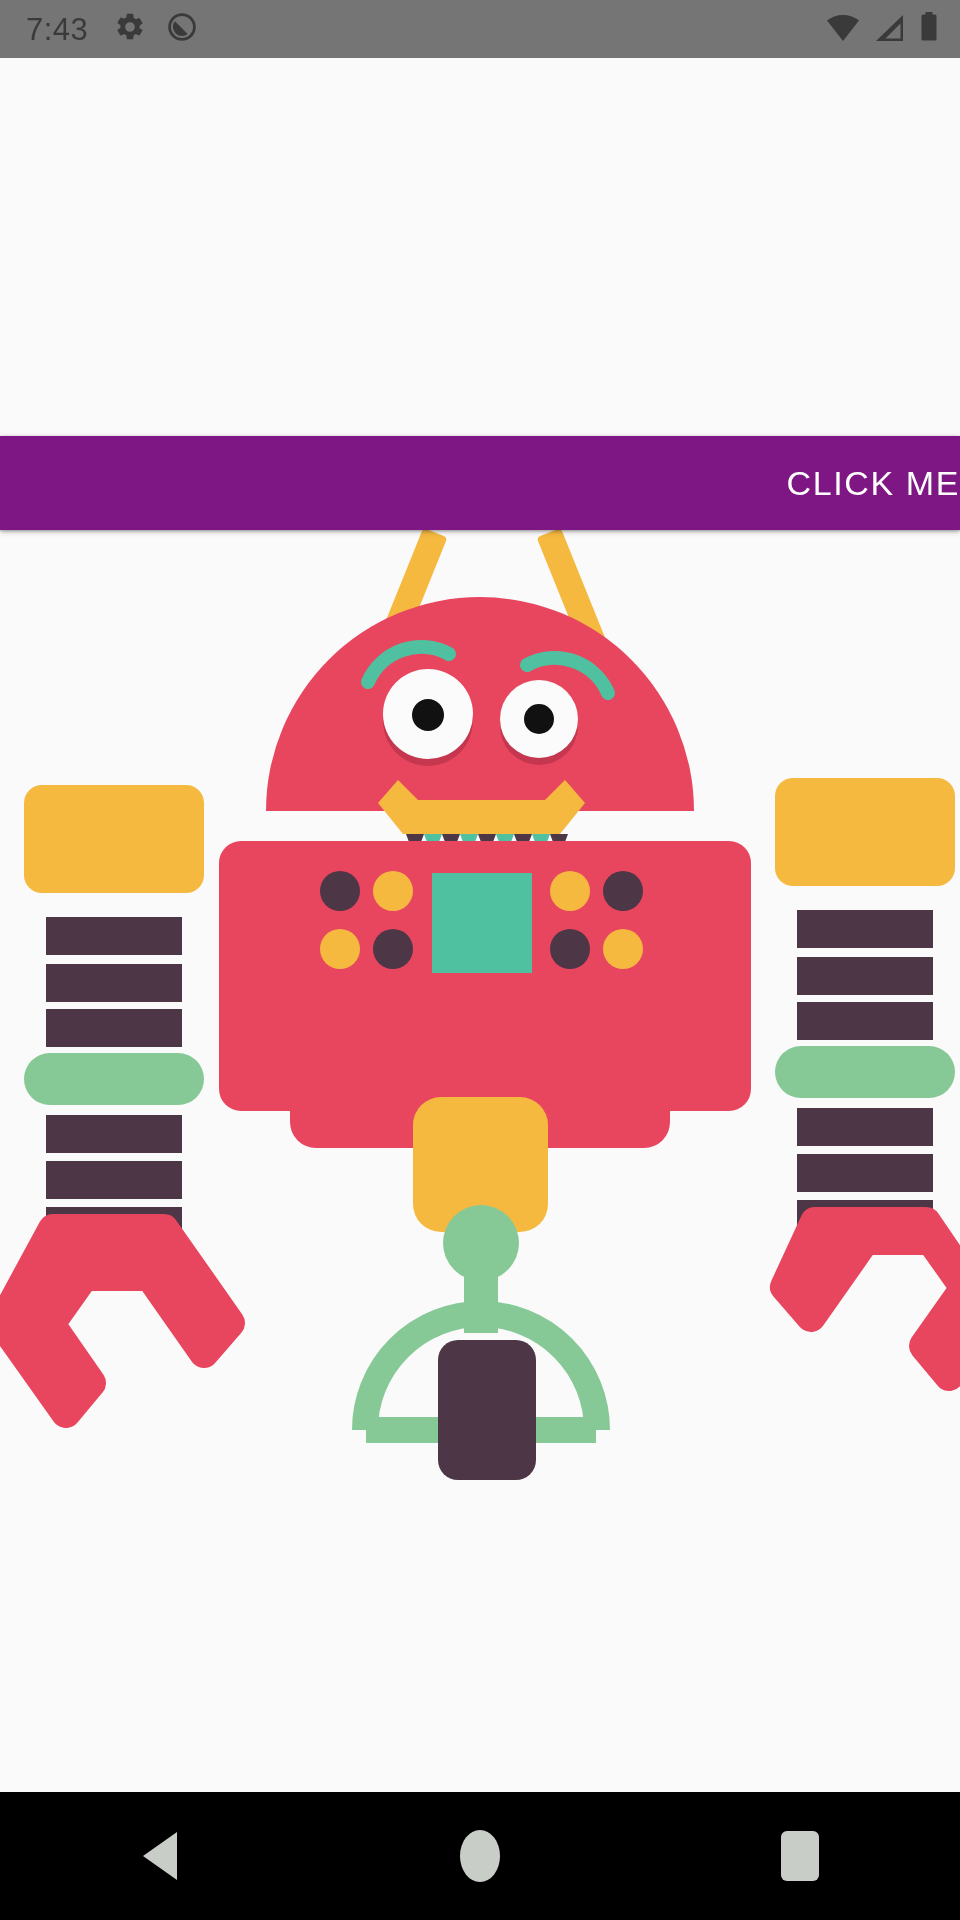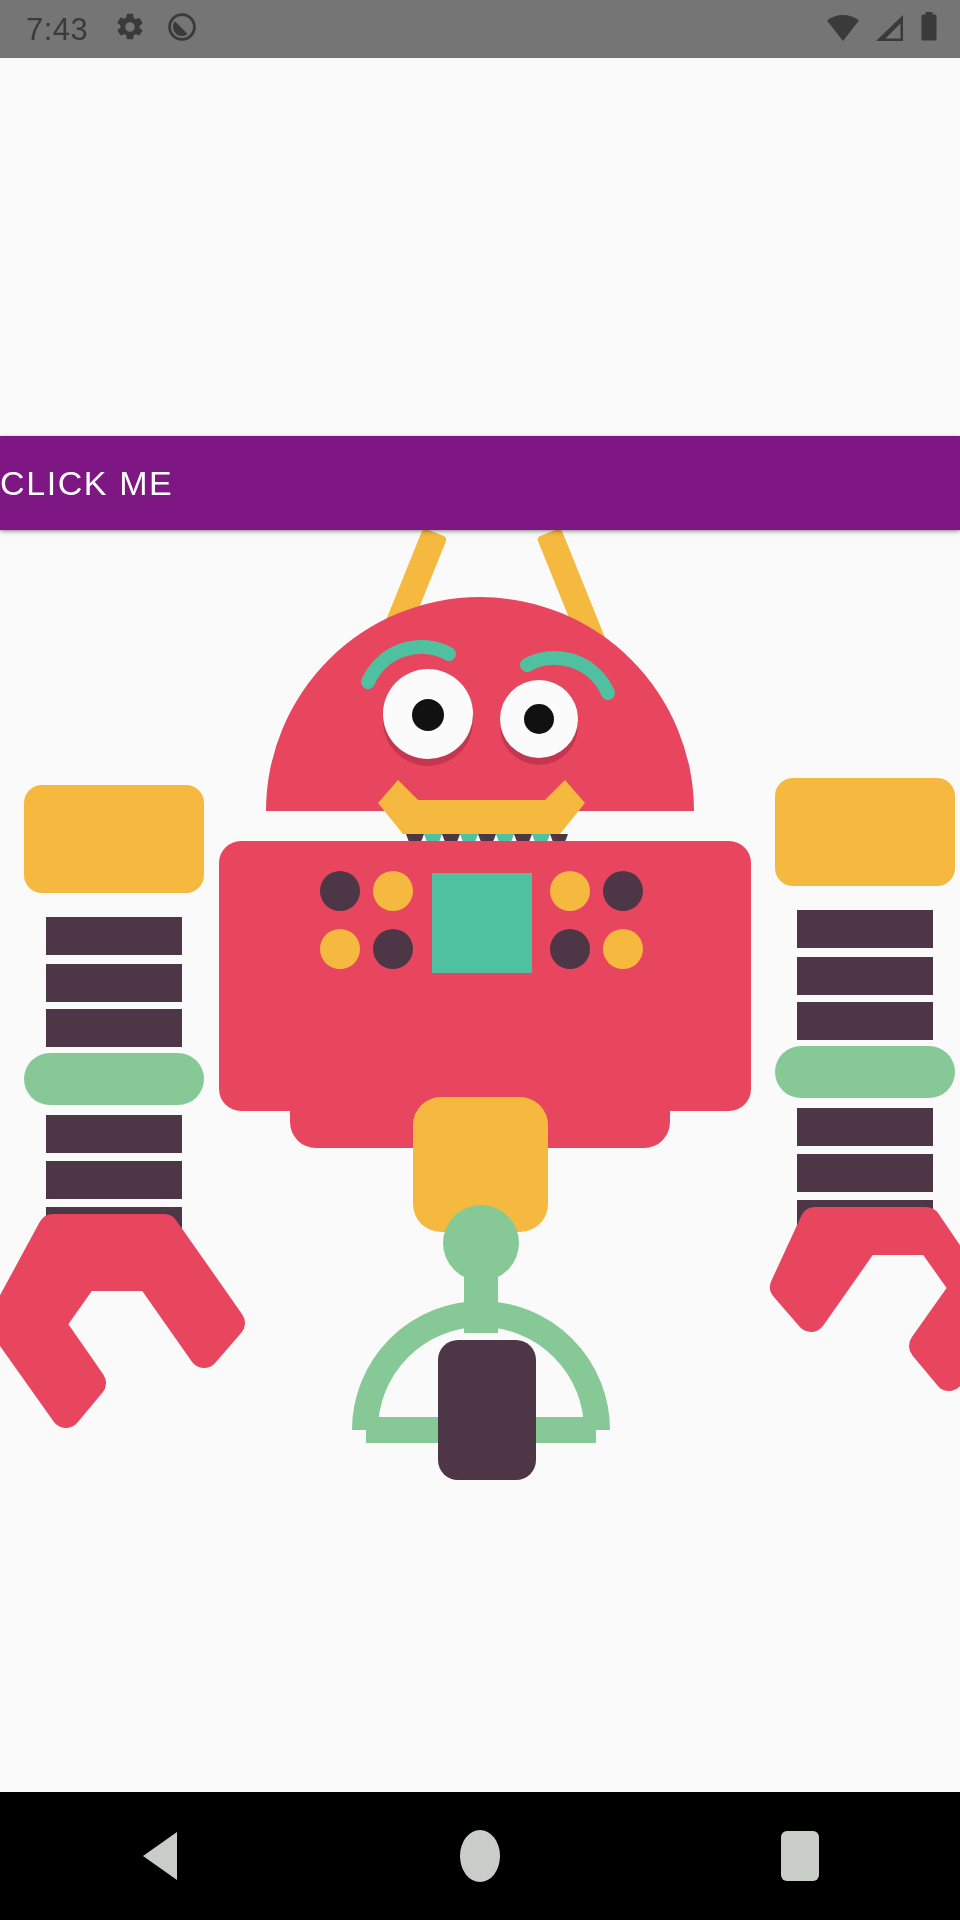--- a/index.html
+++ b/index.html
@@ -74,21 +74,21 @@
     left: 0;
     top: 378px;
     width: 960px;
     height: 94px;
     background: #7e1783;
     color: #ffffff;
     border: none;
     font-family: "Liberation Sans", sans-serif;
     font-size: 34px;
     letter-spacing: 1.6px;
-    text-align: left;
+    text-align: right;
     line-height: 94px;
     cursor: pointer;
     box-shadow: 0 1px 3px rgba(0,0,0,0.30), 0 2px 6px rgba(0,0,0,0.18);
     z-index: 5;
     padding: 0;
   }
 
   
   .nav-bar {
     position: absolute;

